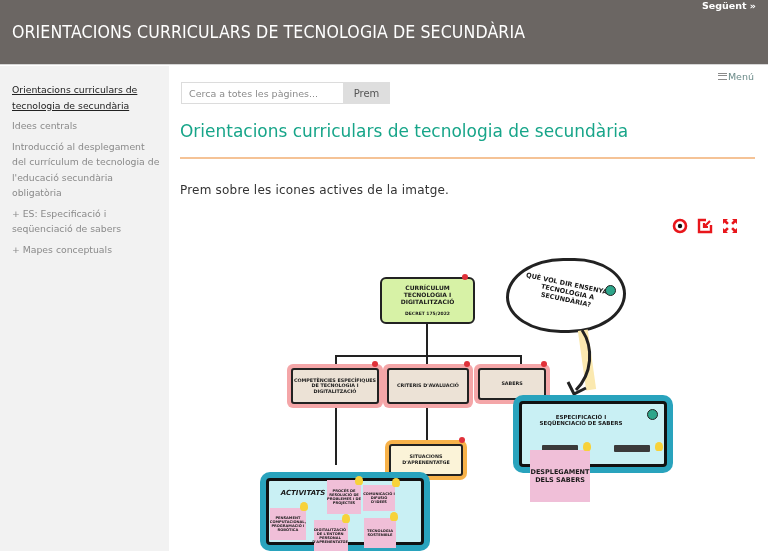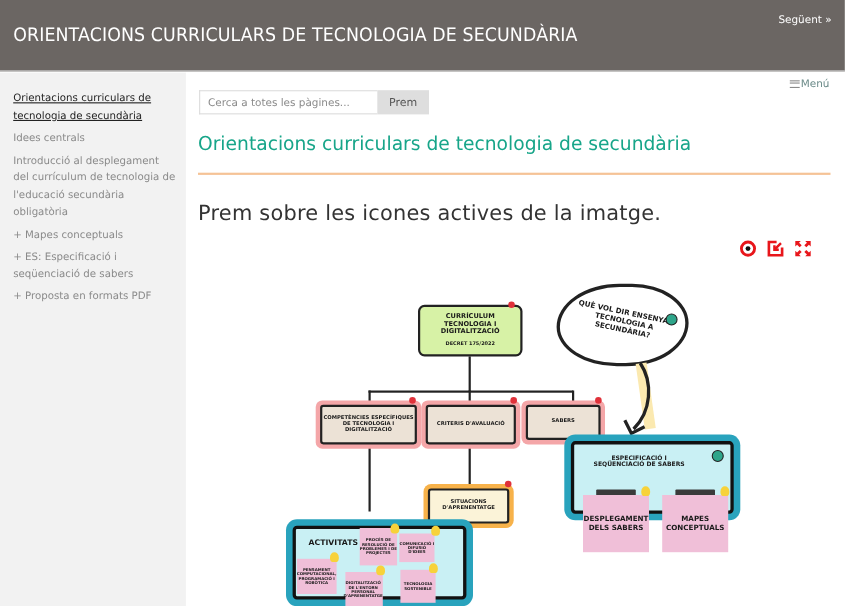--- a/index.html
+++ b/index.html
@@ -7,21 +7,21 @@
   .header {
     position: absolute; left: 0; top: 0; width: 768px; height: 65px;
     background: #6b6663; border-bottom: 1px solid #d6d6d6;
   }
   .header-title {
     position: absolute; left: 12px; top: 22px; color: #ffffff;
     font-family: "DejaVu Sans", sans-serif; font-size: 17px; letter-spacing: 0.1px; font-weight: normal;
     transform: scaleX(0.93); transform-origin: left center; white-space: nowrap;
   }
   .header-next {
-    position: absolute; right: 12px; top: 13px; color: #ffffff; font-size: 9.5px; text-decoration: none;
+    position: absolute; right: 12px; top: 0; color: #ffffff; font-size: 9.5px; text-decoration: none; font-weight: bold;
   }
   .sidebar {
     position: absolute; left: 0; top: 66px; width: 169px; height: 485px; background: #f2f2f2;
   }
   .sidebar ul { list-style: none; padding: 16px 8px 0 12px; }
   .sidebar li { font-size: 9.3px; line-height: 15.5px; color: #8a8a8a; margin-bottom: 5px; }
   .sidebar li a { color: inherit; text-decoration: none; }
   .sidebar li.active a { color: #222222; text-decoration: underline; }
   .menu-btn {
     position: absolute; right: 14px; top: 71px; font-size: 9.5px; color: #6a8a88; display: flex; align-items: center; gap: 1px;
@@ -39,21 +39,21 @@
   .search button {
     width: 47px; height: 22px; border: none; background: #dedede; color: #555; font-size: 10px;
     font-family: "DejaVu Sans", sans-serif;
   }
   .page-title {
     position: absolute; left: 180px; top: 121px; font-size: 17.5px; color: #17a589; font-weight: normal;
     white-space: nowrap; transform: scaleX(0.97); transform-origin: left center;
   }
   .title-rule { position: absolute; left: 180px; top: 157px; width: 575px; height: 2px; background: #f5c396; }
   .instruction {
-    position: absolute; left: 180px; top: 183px; font-size: 19px; color: #333333; letter-spacing: 0.2px; white-space: nowrap;
+    position: absolute; left: 180px; top: 183px; font-size: 12px; color: #333333; letter-spacing: 0.2px; white-space: nowrap;
   }
   .tools { position: absolute; left: 672px; top: 218px; display: flex; gap: 9px; align-items: center; }
   .tools span { display: block; width: 16px; height: 16px; }
 
   .diagram { position: absolute; left: 250px; top: 250px; width: 430px; height: 301px; }
   .node {
     position: absolute; display: flex; align-items: center; justify-content: center; text-align: center;
     font-family: "DejaVu Sans", sans-serif; font-weight: bold; color: #1a1a1a; text-transform: uppercase;
     line-height: 1.15;
   }
@@ -91,23 +91,22 @@
 <div class="header">
   <h1 class="header-title">ORIENTACIONS CURRICULARS DE TECNOLOGIA DE SECUNDÀRIA</h1>
   <a class="header-next" href="#">Següent »</a>
 </div>
 
 <nav class="sidebar">
   <ul>
     <li class="active"><a href="#">Orientacions curriculars de tecnologia de secundària</a></li>
     <li><a href="#">Idees centrals</a></li>
     <li><a href="#">Introducció al desplegament del currículum de tecnologia de l'educació secundària obligatòria</a></li>
+    <li><a href="#">+ ES: Especificació i seqüenciació de sabers</a></li>
     <li><a href="#">+ Mapes conceptuals</a></li>
-    <li><a href="#">+ ES: Especificació i seqüenciació de sabers</a></li>
-    <li><a href="#">+ Proposta en formats PDF</a></li>
   </ul>
 </nav>
 
 <div class="menu-btn">
   <span class="bars"></span>
   <span>Menú</span>
 </div>
 
 <form class="search">
   <input type="text" placeholder="Cerca a totes les pàgines..." style="">
@@ -186,34 +185,31 @@
       <div class="node" style="left:14px; top:10px; width:90px; font-size:5.5px;">Especificació i seqüenciació de sabers</div>
       <span style="position:absolute; right:6px; top:5px; width:11px; height:11px; border-radius:50%; background:#2ea58a; border:1.5px solid #222;"></span>
     </div>
   </div>
   <div class="tape" style="left:292px; top:195px; width:36px;"></div>
   <div class="sticky" style="left:280px; top:200px; width:60px; height:52px; font-size:6.5px;">
     <span>Desplegament dels sabers</span>
   </div>
   <span class="bulb" style="left:333px; top:192px;"></span>
   <div class="tape" style="left:364px; top:195px; width:36px;"></div>
-  <div class="sticky" style="left:352px; top:200px; width:60px; height:52px; font-size:6.5px;">
-    <span>Mapes conceptuals</span>
-  </div>
   <span class="bulb" style="left:405px; top:192px;"></span>
 
   <div class="orangewrap" style="left:135px; top:190px; width:82px; height:40px;">
     <div class="node n-card" style="position:static;">Situacions d'aprenentatge</div>
   </div>
   <span class="pin" style="left:209px; top:187px;"></span>
   <div class="line" style="left:176px; top:230px; width:2px; height:10px;"></div>
 
   <div class="bluebox" style="left:10px; top:222px; width:170px; height:79px;">
     <div class="inner">
-      <div class="node" style="left:14px; top:8px; width:40px; font-size:7px;">Activitats</div>
+      <div class="node" style="left:14px; top:8px; width:40px; font-size:7px;font-style:italic;">Activitats</div>
     </div>
   </div>
   <div class="sticky" style="left:20px; top:258px; width:36px; height:32px; font-size:3.6px;">
       <span>Pensament computacional, programació i robòtica</span>
     </div>
   <span class="bulb" style="left:50px; top:252px;"></span>
   <div class="sticky" style="left:77px; top:230px; width:34px; height:34px; font-size:3.6px;">
       <span>Procés de resolució de problemes i de projectes</span>
     </div>
   <span class="bulb" style="left:105px; top:226px;"></span>

